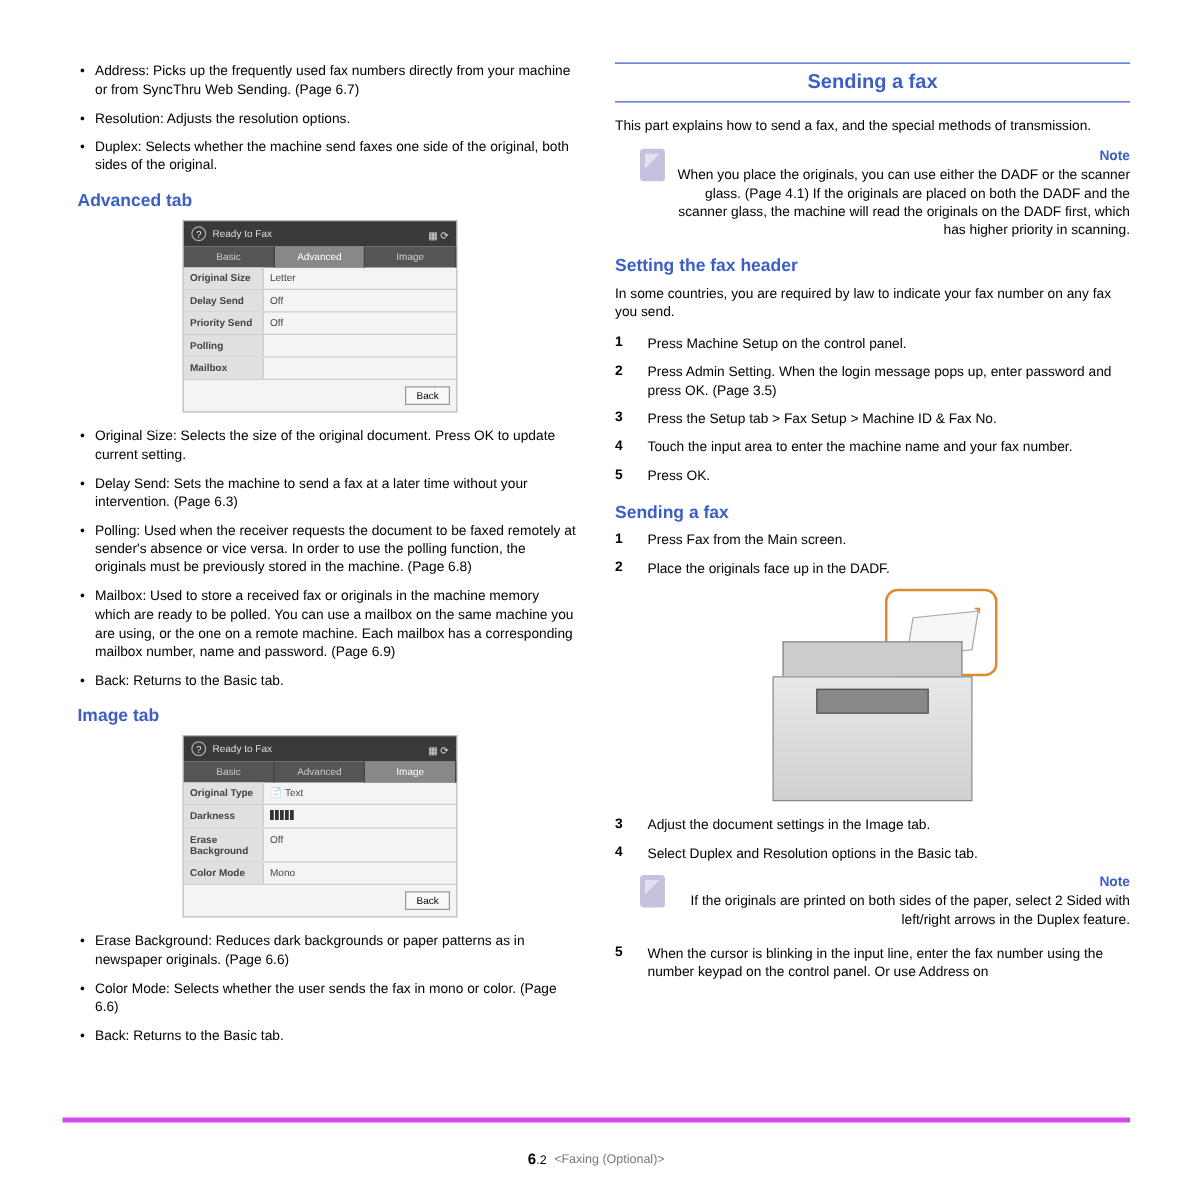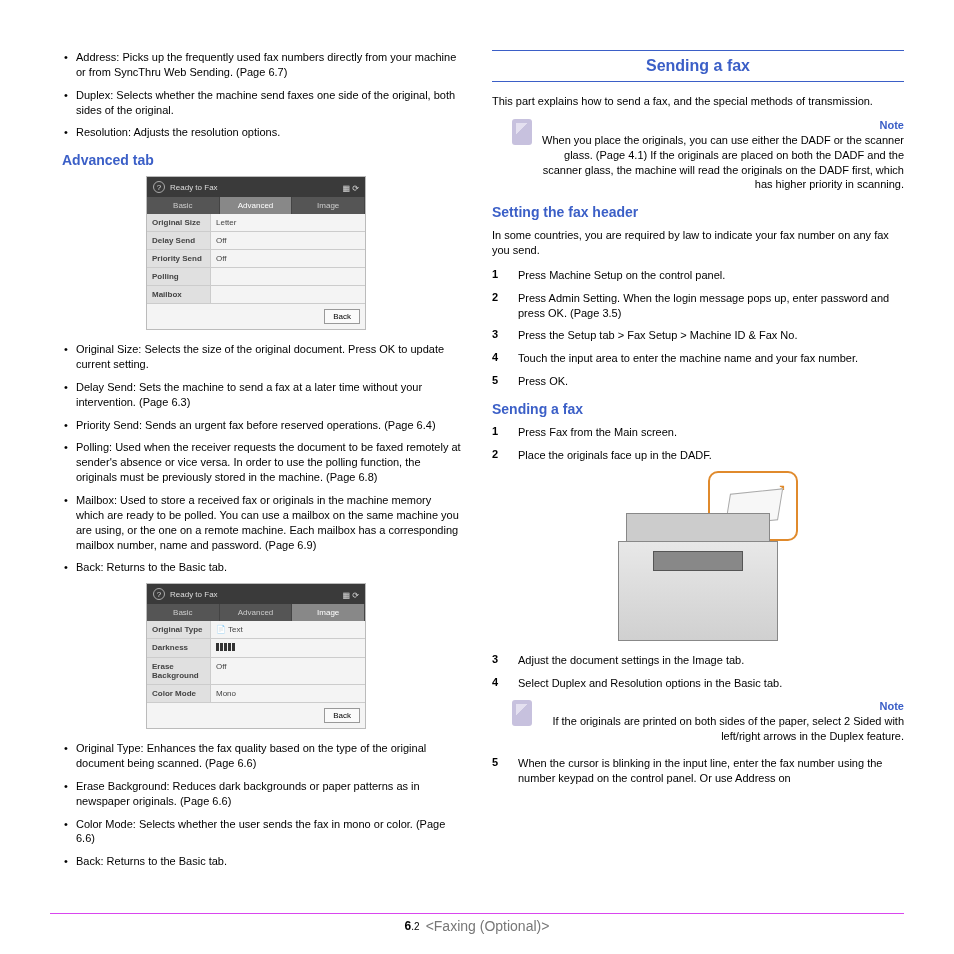--- a/index.html
+++ b/index.html
@@ -85,37 +85,37 @@
   }
   .printer .callout::after {
     content:""; position:absolute; left:18px; top:18px; width:50px; height:30px;
     border:1px solid #aaa; transform: skewX(-15deg) rotate(-6deg); background:#f7f7f7;
   }
   .printer .callout::before {
     content:"↗"; position:absolute; right:10px; top:8px; color:#e08a2c; font-size:14px;
   }
   .footer {
     position: absolute; bottom: 20px; left: 50px; right: 50px;
-    border-top: 1px solid #d946ef; display:flex; justify-content:center; align-items:center; gap:6px;
-    padding-top:4px; font-size:10px;
+    border-top: 4px solid #d946ef; display:flex; justify-content:center; align-items:center; gap:6px;
+    padding-top:22px; font-size:10px;
   }
   .footer .pn b { font-size: 12px; font-weight: bold; }
-  .footer .sect { color:#777; font-size:14px; }
+  .footer .sect { color:#777; font-size:10px; }
   .darkness-bars span{display:inline-block;width:3px;height:8px;background:#333;margin-right:1px;}
 </style>
 </head>
 <body>
 
 <div class="page">
 
   <div class="col">
     <ul class="bullet-list">
       <li><b>Address</b><span>: Picks up the frequently used fax numbers directly from your machine or from </span><b>SyncThru Web Sending</b><span>. (Page 6.7)</span></li>
+      <li><b>Resolution</b><span>: Adjusts the resolution options.</span></li>
       <li><b>Duplex</b><span>: Selects whether the machine send faxes one side of the original, both sides of the original.</span></li>
-      <li><b>Resolution</b><span>: Adjusts the resolution options.</span></li>
     </ul>
 
     <div class="heading-blue">Advanced tab</div>
 
     <div class="screenshot">
       <div class="ss-top">
           <span><span class="q-icon">?</span><span>Ready to Fax</span></span>
           <span>▦ ⟳</span>
         </div>
       <div class="ss-tabs">
@@ -142,26 +142,26 @@
       <div class="ss-row">
           <div class="k">Mailbox</div>
           <div class="v"></div>
         </div>
       <div class="ss-foot"><span class="ss-btn">Back</span></div>
     </div>
 
     <ul class="bullet-list">
       <li><b>Original Size</b><span>: Selects the size of the original document. Press </span><b>OK</b><span> to update current setting.</span></li>
       <li><b>Delay Send</b><span>: Sets the machine to send a fax at a later time without your intervention. (Page 6.3)</span></li>
-      <li><b>Priority Send</b><span>: Sends an urgent fax before reserved operations. (Page 6.4)</span></li>
       <li><b>Polling</b><span>: Used when the receiver requests the document to be faxed remotely at sender's absence or vice versa. In order to use the polling function, the originals must be previously stored in the machine. (Page 6.8)</span></li>
       <li><b>Mailbox</b><span>: Used to store a received fax or originals in the machine memory which are ready to be polled. You can use a mailbox on the same machine you are using, or the one on a remote machine. Each mailbox has a corresponding mailbox number, name and password. (Page 6.9)</span></li>
       <li><b>Back</b><span>: Returns to the </span><b>Basic</b><span> tab.</span></li>
     </ul>
 
+    <div class="heading-blue">Image tab</div>
 
     <div class="screenshot">
       <div class="ss-top">
           <span><span class="q-icon">?</span><span>Ready to Fax</span></span>
           <span>▦ ⟳</span>
         </div>
       <div class="ss-tabs">
         <div class="ss-tab">Basic</div>
         <div class="ss-tab">Advanced</div>
         <div class="ss-tab active">Image</div>
@@ -179,21 +179,20 @@
           <div class="v">Off</div>
         </div>
       <div class="ss-row">
           <div class="k">Color Mode</div>
           <div class="v">Mono</div>
         </div>
       <div class="ss-foot"><span class="ss-btn">Back</span></div>
     </div>
 
     <ul class="bullet-list">
-      <li><b>Original Type</b><span>: Enhances the fax quality based on the type of the original document being scanned. (Page 6.6)</span></li>
       <li><b>Erase Background</b><span>: Reduces dark backgrounds or paper patterns as in newspaper originals. (Page 6.6)</span></li>
       <li><b>Color Mode</b><span>: Selects whether the user sends the fax in mono or color. (Page 6.6)</span></li>
       <li><b>Back</b><span>: Returns to the </span><b>Basic</b><span> tab.</span></li>
     </ul>
   </div>
 
   <div class="col">
     <div class="section-title">Sending a fax</div>
     <div class="para">This part explains how to send a fax, and the special methods of transmission.</div>
 

